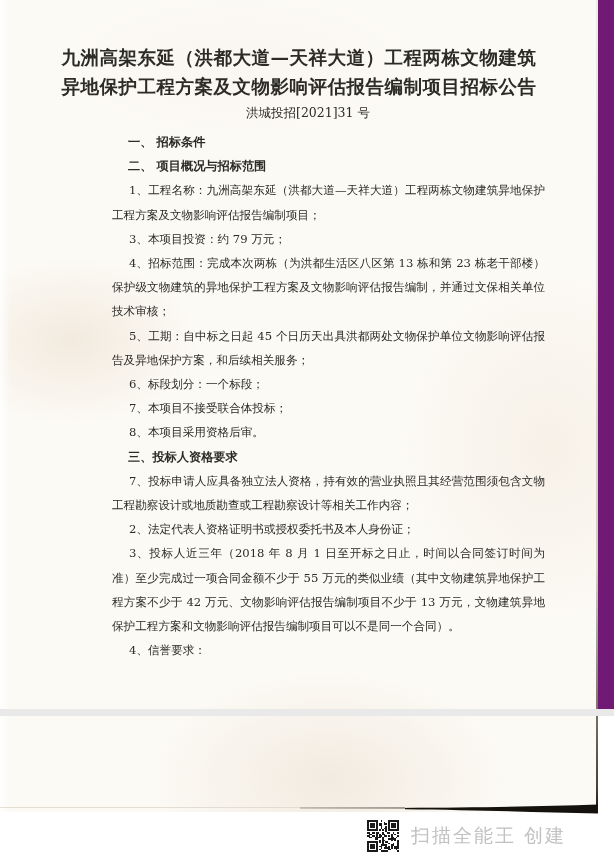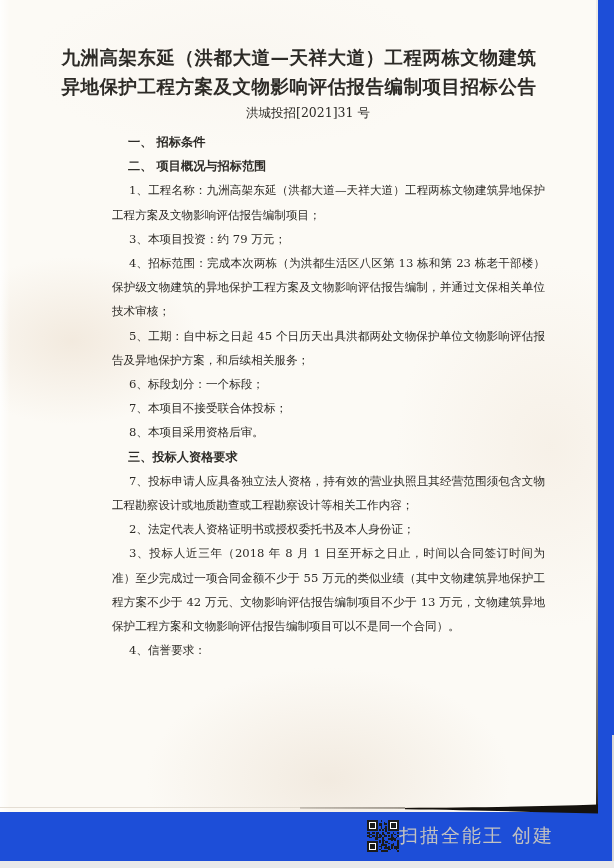--- a/index.html
+++ b/index.html
@@ -2,21 +2,21 @@
 <html><head>
 <meta charset="utf-8">
 <style>
   html, body {
     margin: 0; padding: 0;
     width: 614px; height: 868px;
     background: #ffffff;
     overflow: hidden;
     font-family: "DejaVu Serif", "Liberation Serif", serif;
   }
-  .canvas { position: relative; width: 614px; height: 868px; background:#1d4ed8; }
+  .canvas { position: relative; width: 614px; height: 716px; background:#701a75; }
 
   
   .paper {
     position: absolute; left: 0; top: 0;
     width: 598px; height: 812px;
     background-color: #fcfaf5;
     background-image:
       radial-gradient(ellipse 180px 120px at 12% 42%, rgba(235,221,204,0.55), rgba(235,221,204,0) 70%),
       radial-gradient(ellipse 260px 160px at 55% 96%, rgba(232,219,203,0.50), rgba(232,219,203,0) 70%),
       radial-gradient(ellipse 220px 260px at 92% 55%, rgba(240,229,215,0.45), rgba(240,229,215,0) 70%),
@@ -46,21 +46,21 @@
 
   .body-text { margin: 8px 53px 0 112px; font-size: 11.6px; line-height: 24.2px; text-align: justify; }
   .body-text p { margin: 0; }
   .h  { font-weight: bold; text-indent: 16px; font-size: 12.2px; }
   .p1 { text-indent: 17px; }
   .p2 { text-indent: 33px; }
 
   
   .watermark {
     position: absolute; left: 367px; top: 820px;
-    display: flex; align-items: center; gap: 0;
+    display: flex; align-items: center; gap: 12px;
     font-family: "DejaVu Sans", "Liberation Sans", sans-serif;
   }
   .qr { width: 32px; height: 32px; display: block; }
   .watermark-label { font-size: 19px; letter-spacing: 2px; color: #c1c1c1; white-space: nowrap; }
 
   .edge-curl { position: absolute; right: 0; top: 735px; bottom: 0; width: 2px; background: #d7d7d7; }
   .scan-strip { position: absolute; left: 0; right: 0; bottom: 0; height: 7px; background: #e9e9e9; }
 </style>
 </head>
 <body>

